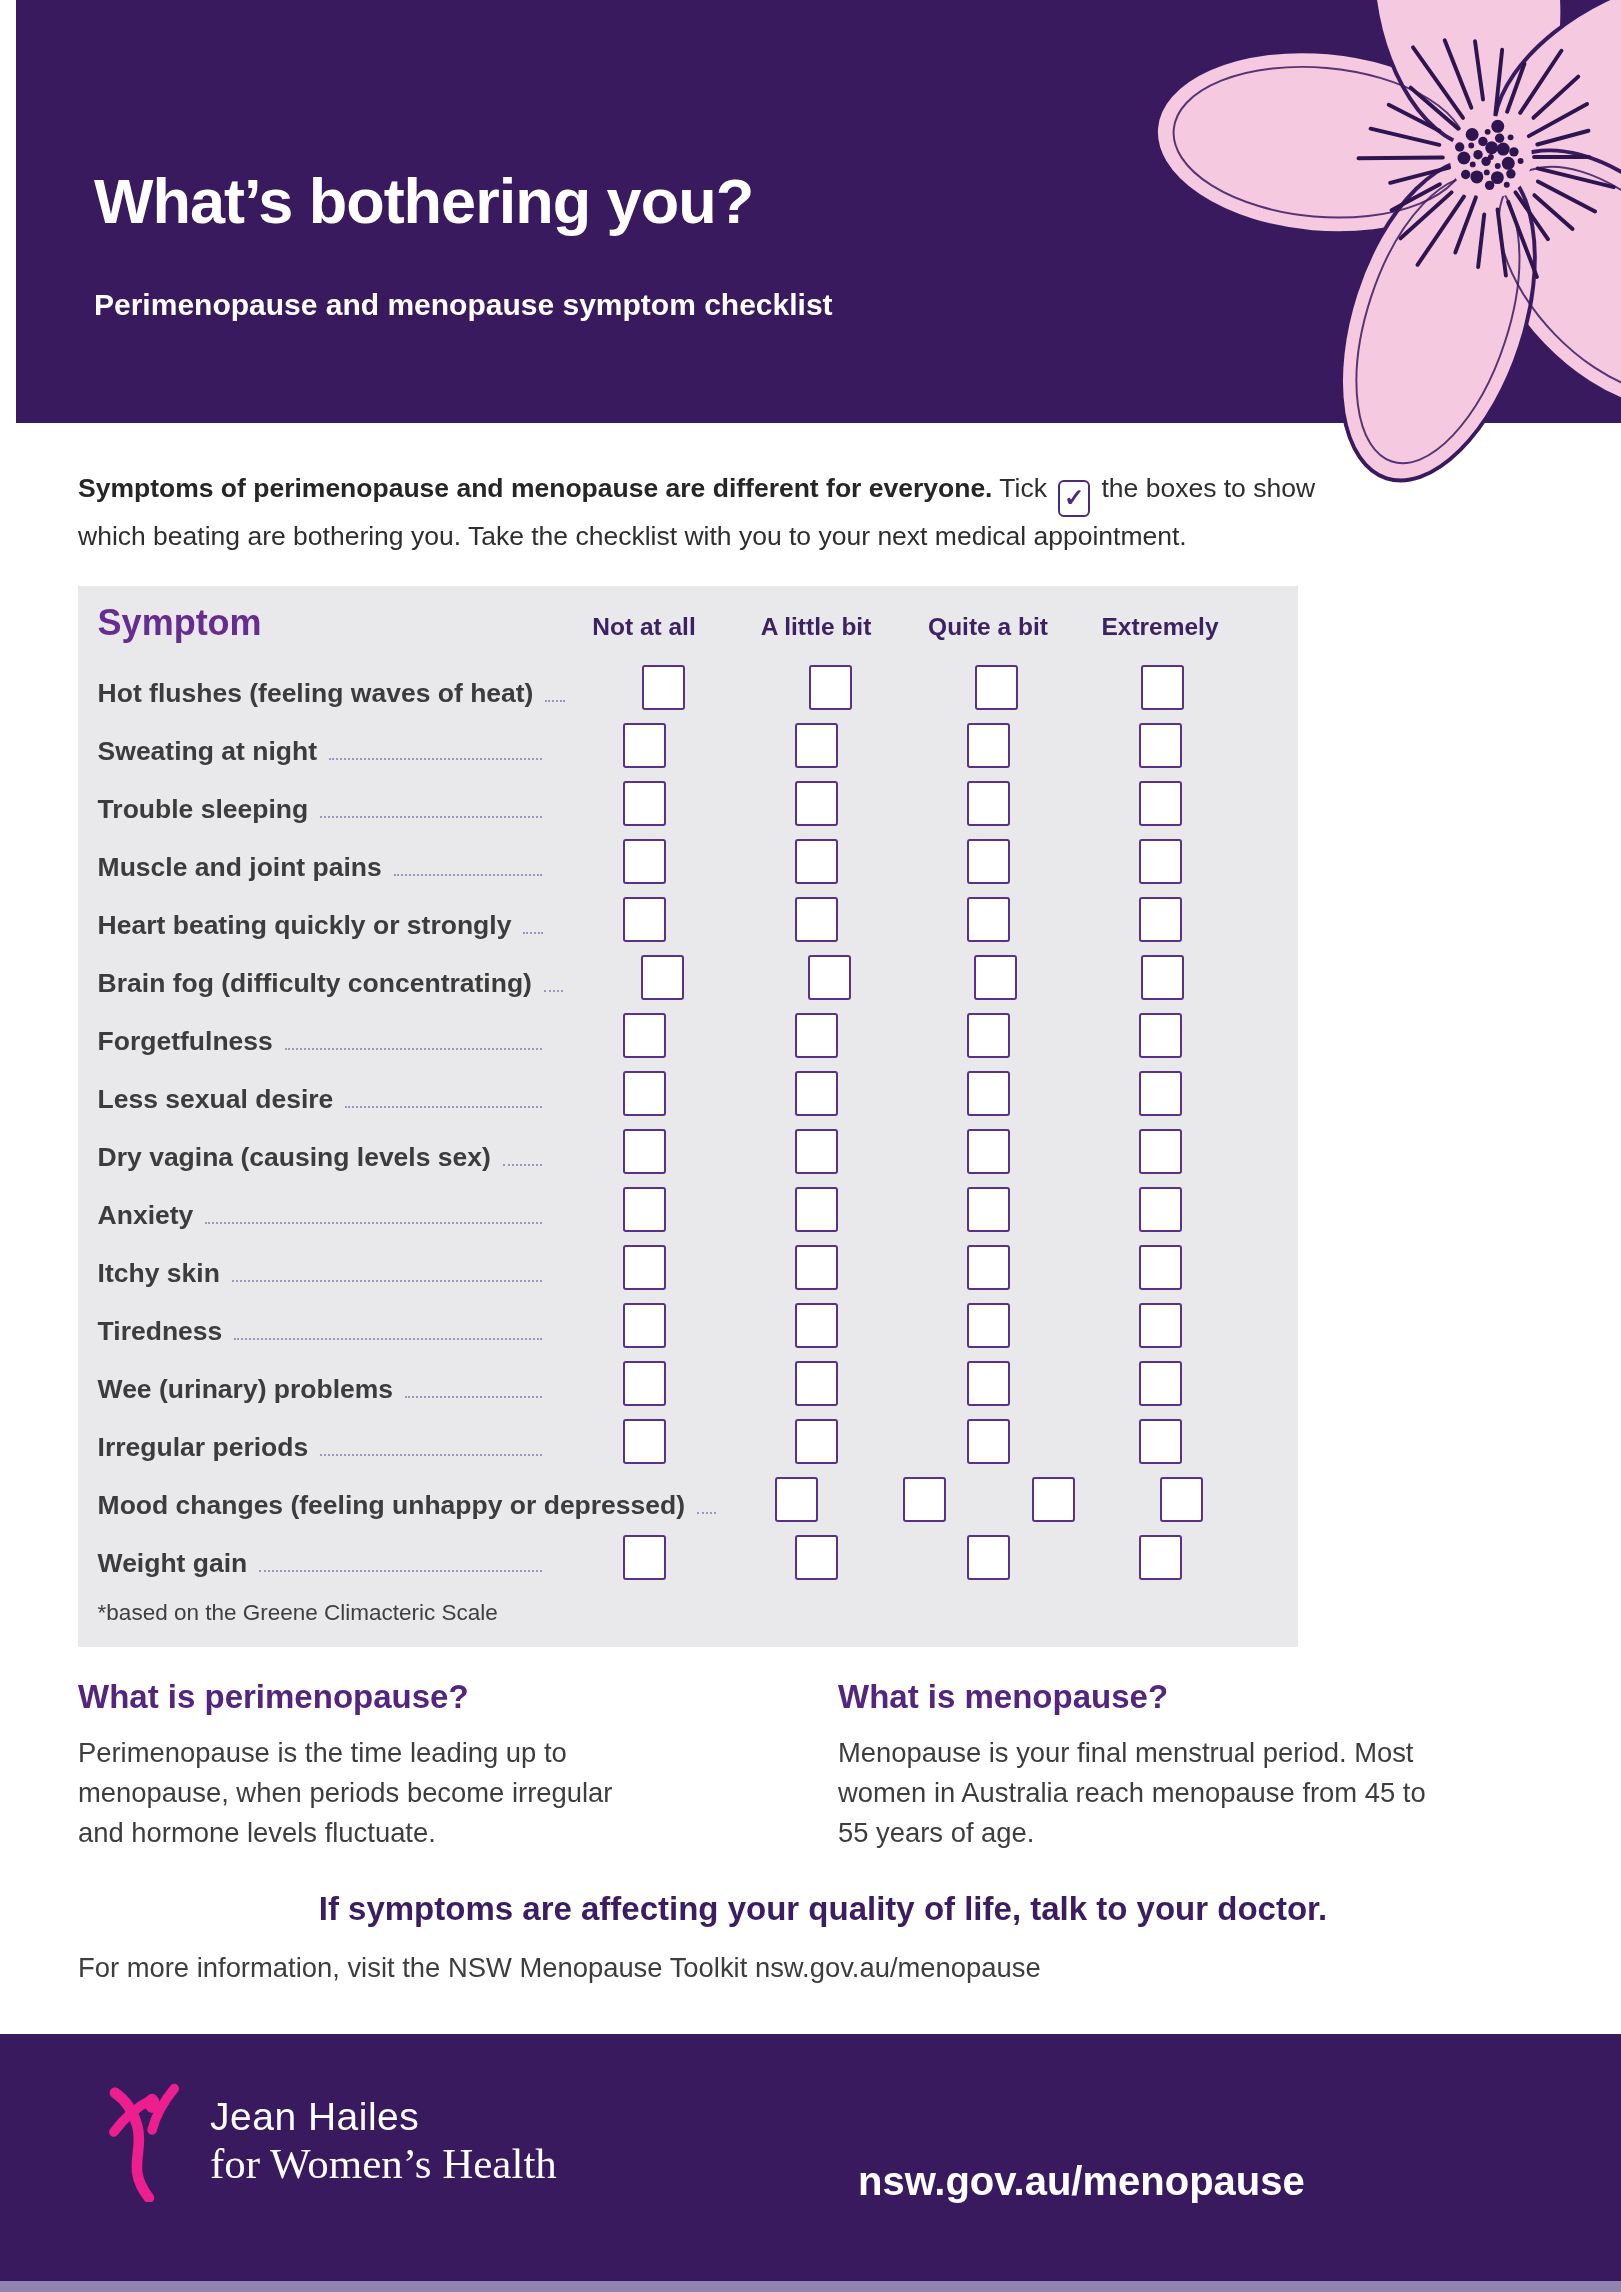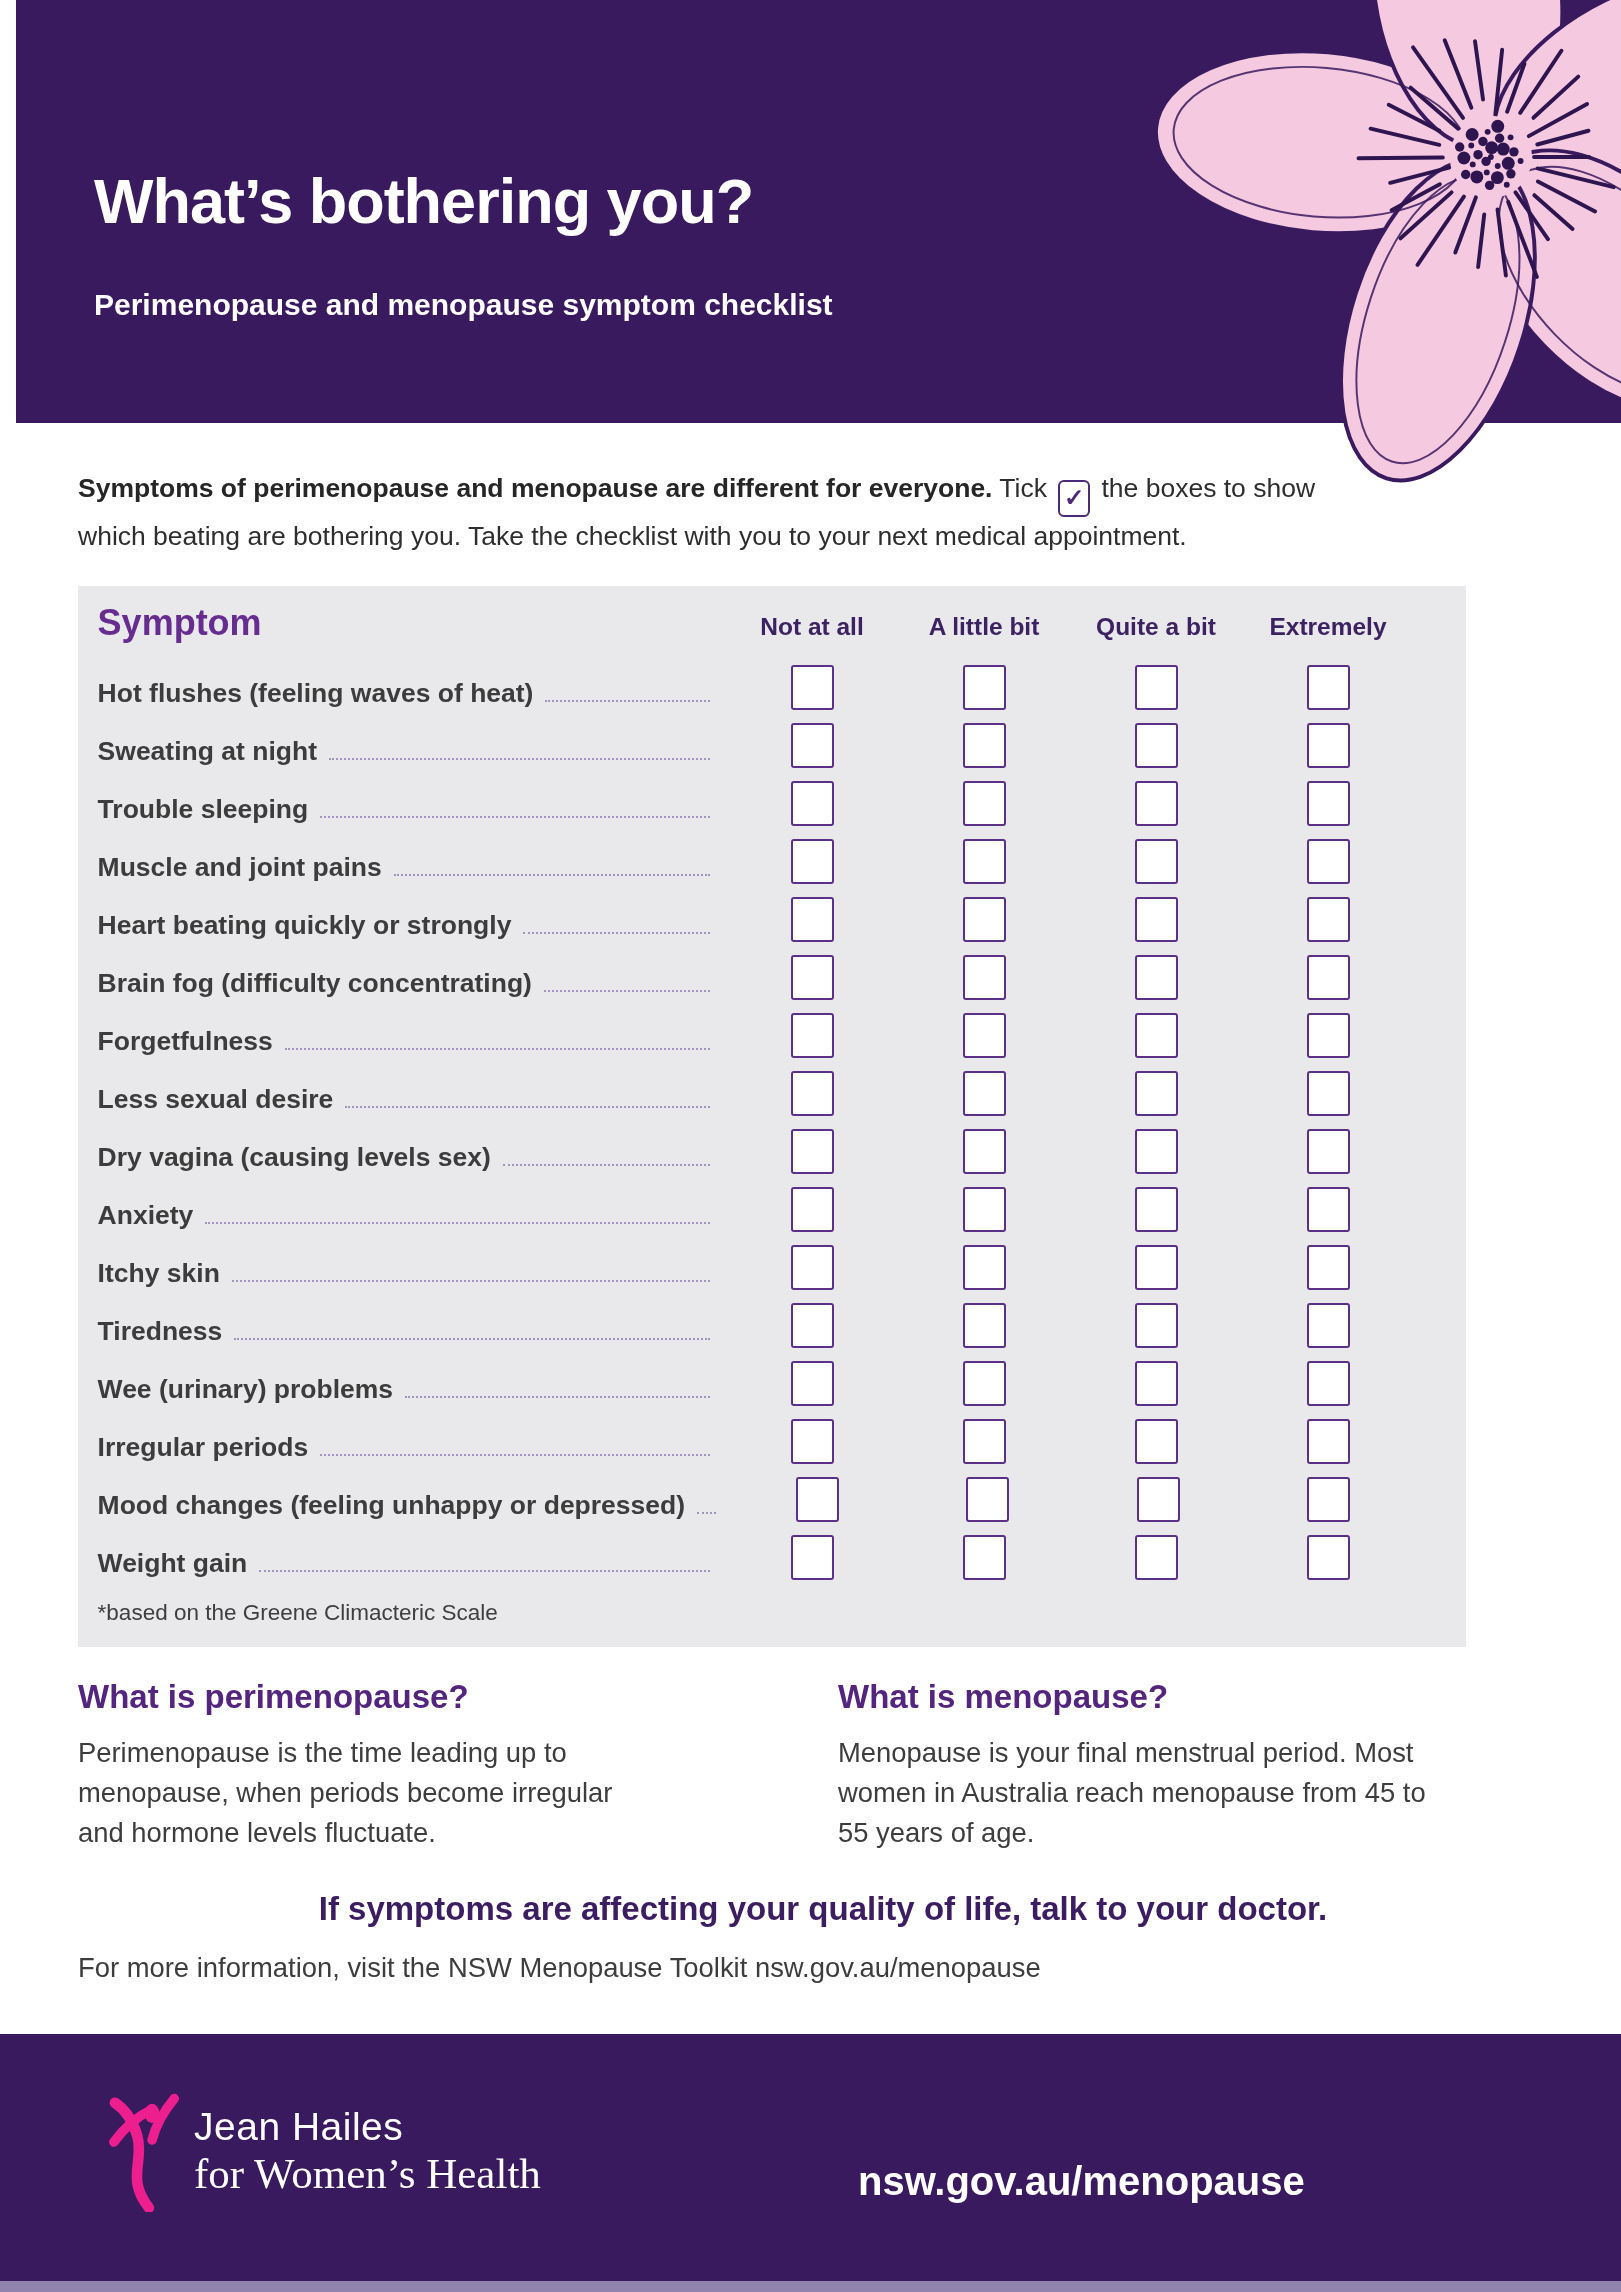--- a/index.html
+++ b/index.html
@@ -21,21 +21,21 @@
   
   .intro{position:absolute;left:78px;top:469px;width:1470px;margin:0;
          font-size:26.5px;line-height:38px;color:#2e2e2e;}
   .intro b{color:#262626;}
   .tickbox{display:inline-flex;align-items:center;justify-content:center;
            width:32px;height:37px;border:2.9px solid #4b2a7a;border-radius:5.9px;
            box-sizing:border-box;vertical-align:-8.8px;margin:0 3.9px;background:#fff;}
   .tickmark{color:#4b2a7a;font-size:24.5px;font-weight:700;line-height:1;}
 
   
-  .panel{position:absolute;left:78px;top:586px;width:1388px;height:1061px;
+  .panel{position:absolute;left:78px;top:586px;width:1220px;height:1061px;
          background:#e9e9ec;box-sizing:border-box;padding:15.7px 52px 0 19.6px;}
   .panel-head{display:flex;align-items:baseline;}
   .symptom-h{flex:1;font-size:36px;font-weight:700;color:#662c8f;}
   .col-head{width:172px;text-align:center;font-size:24.5px;font-weight:700;color:#3d2262;}
   #rows{margin-top:8.8px;}
   .row{display:flex;align-items:flex-end;height:58px;}
   .row-label{font-weight:700;font-size:26.5px;line-height:31px;color:#3c3c3c;
              white-space:nowrap;padding-bottom:1px;}
   .leader{flex:1;border-bottom:2px dotted #a294bf;margin:0 15.7px 8.8px 11.8px;min-width:19.6px;}
   .cellc{width:172px;display:flex;justify-content:center;}
@@ -51,21 +51,21 @@
   .col-left .sec-p{width:549px;}
   .col-right .sec-p{width:588px;}
 
   .cta{position:absolute;left:78px;top:1890px;width:1490px;margin:0;
        font-size:33px;font-weight:700;color:#3c1d62;text-align:center;}
   .moreinfo{position:absolute;left:78px;top:1952px;width:1490px;margin:0;
             font-size:27.4px;color:#3d3d3d;}
 
   
   .footer{position:absolute;left:0;top:2034px;width:1621px;height:247px;background:#3a1a5e;}
-  .jh{position:absolute;left:108px;top:55px;display:flex;gap:0;}
+  .jh{position:absolute;left:108px;top:45px;display:flex;gap:16px;}
   .jh-text{padding-top:15.7px;color:#ffffff;}
   .jh1{font-size:39px;line-height:43px;letter-spacing:0.5px;}
   .jh2{font-family:"Liberation Serif", serif;font-size:43px;line-height:51px;}
   .footer-url{position:absolute;left:858px;top:125px;color:#ffffff;
               font-size:40px;font-weight:700;}
   .nswg{position:absolute;left:1347px;top:13.7px;width:147px;text-align:center;}
   .nsw-text{color:#ffffff;font-size:47px;font-weight:700;letter-spacing:1px;line-height:51px;margin-top:2px;}
   .gov-text{color:#ffffff;font-size:14.7px;font-weight:700;letter-spacing:2px;margin-top:2px;}
   .strip{position:absolute;left:0;top:2281px;width:1621px;height:11.8px;background:#9083ae;}
 </style>

